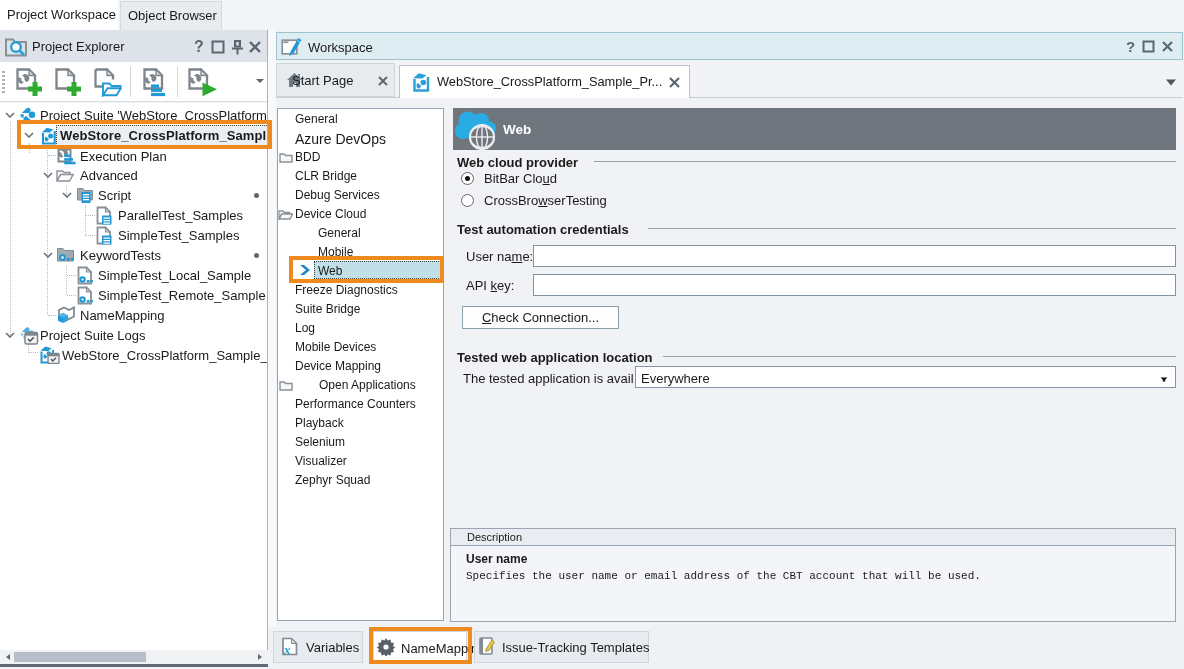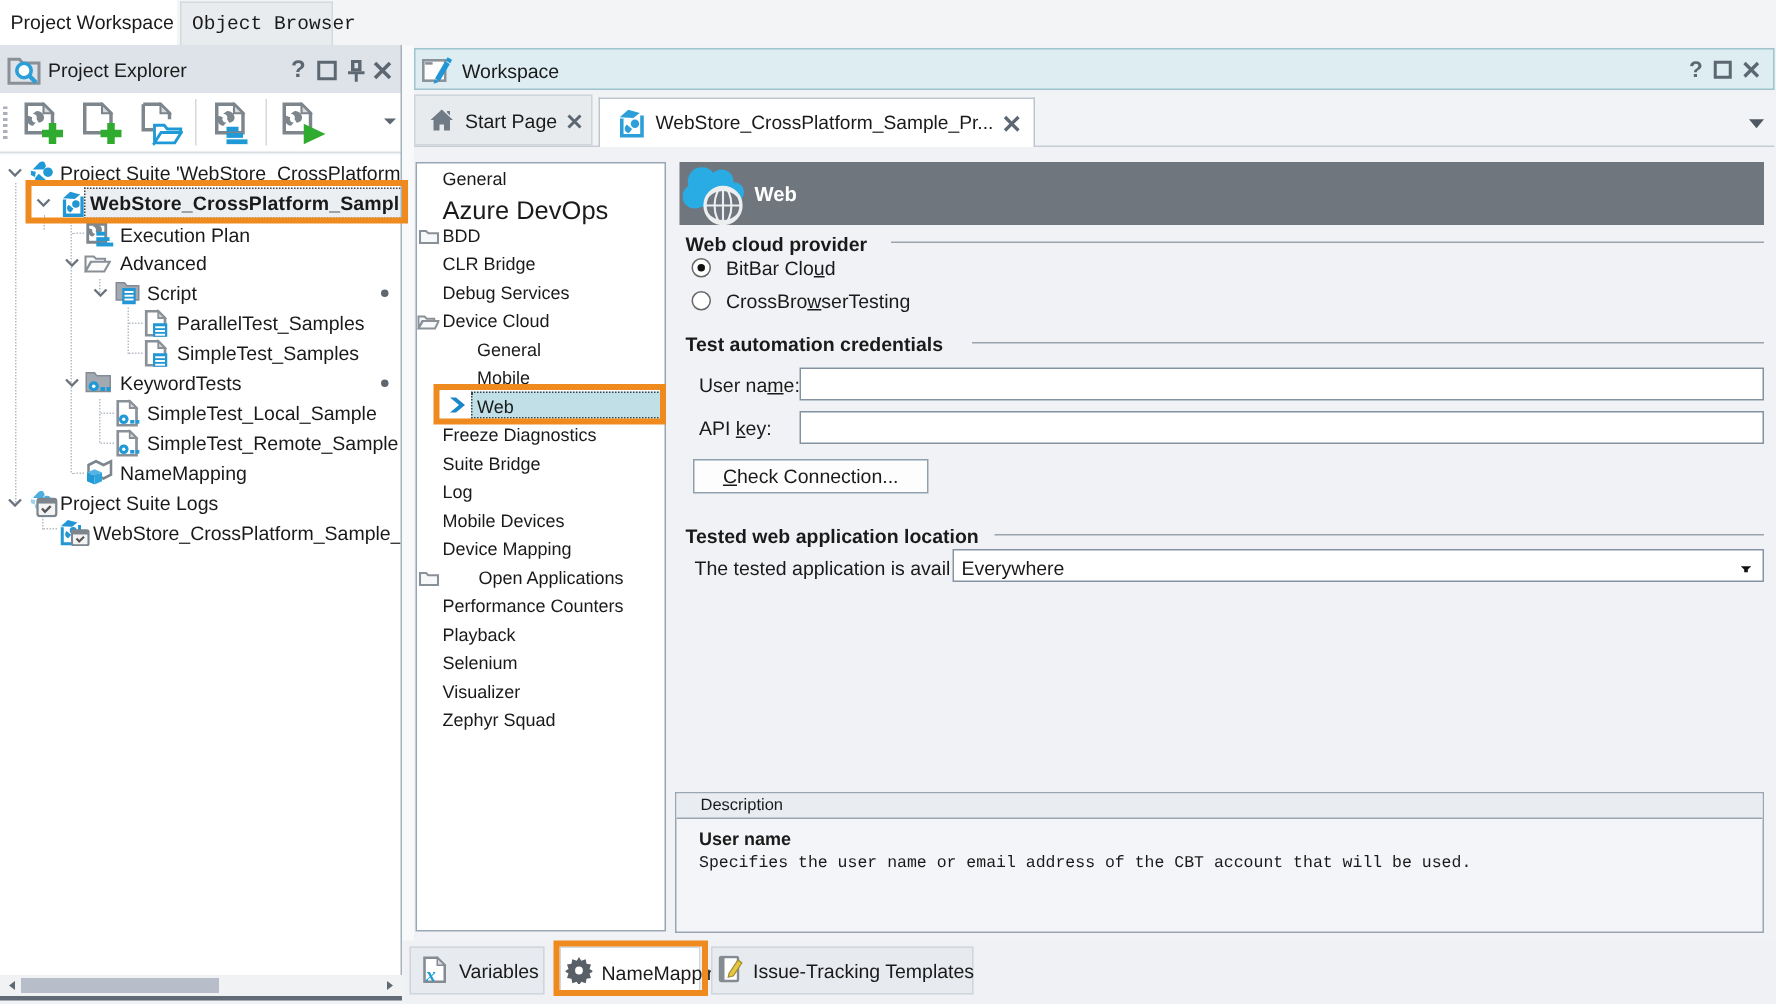--- a/index.html
+++ b/index.html
@@ -10,21 +10,21 @@
 .b { font-weight:bold; }
 svg { display:block; }
 </style>
 </head>
 <body>
 
 <div class="abs" style="left:0;top:0;width:1184px;height:30px;background:#f3f4f6;"></div>
 <div class="abs" style="left:0;top:0;width:118px;height:30px;background:#ffffff;"></div>
 <div class="abs txt13" style="left:7px;top:7px;">Project Workspace</div>
 <div class="abs" style="left:120px;top:1px;width:102px;height:29px;background:#e9ecef;border:1px solid #d4d9dd;border-bottom:none;"></div>
-<div class="abs txt13" style="left:128px;top:8px;font-family:Liberation Mono, monospace;">Object Browser</div>
+<div class="abs txt13" style="left:128px;top:8px;">Object Browser</div>
 
 <div class="abs" style="left:0;top:30px;width:268px;height:32px;background:#dee3e9;"></div>
 
 <div class="abs" style="left:4px;top:36px;">
 <svg width="24" height="22" viewBox="0 0 24 22">
 <path d="M2 3.5 h7 l2 2.5 h11 v13.5 h-20 z" fill="none" stroke="#8a9097" stroke-width="2"></path>
 <circle cx="12" cy="11" r="4.8" fill="#fff" stroke="#2b9fd8" stroke-width="2.4"></circle>
 <line x1="15.5" y1="14.5" x2="20" y2="19" stroke="#2b9fd8" stroke-width="2.8"></line>
 </svg>
 </div>
@@ -320,21 +320,21 @@
 
 <div class="abs" style="left:276px;top:63px;width:907px;height:34px;background:#f1f3f6;"></div>
 <div class="abs" style="left:276px;top:97px;width:907px;height:1px;background:#c6cdd4;"></div>
 
 <div class="abs" style="left:276px;top:63px;width:119px;height:34px;background:#e8ebee;border:1px solid #ced5da;"></div>
 <div class="abs" style="left:286px;top:72px;">
 <svg width="17" height="16" viewBox="0 0 17 16">
       <path d="M8.5 1 L16 8 h-2 v7 h-4 v-4 h-3 v4 h-4 V8 h-2 z M12 2 h2 v3 l-2 -2 z" fill="#717b85"></path>
     </svg>
 </div>
-<div class="abs txt13" style="left:310px;top:73px;">Start Page</div>
+<div class="abs txt13" style="left:292px;top:73px;">Start Page</div>
 <svg class="abs" style="left:377px;top:75px;" width="12" height="12" viewBox="0 0 12 12">
     <path d="M2 2 L10 10 M10 2 L2 10" stroke="#5d6772" stroke-width="2"></path>
   </svg>
 
 <div class="abs" style="left:399px;top:65px;width:291px;height:33px;background:#ffffff;border:1px solid #bcc5cc;border-bottom:none;"></div>
 <div class="abs" style="left:411px;top:71px;">
 <svg width="20" height="21" viewBox="0 0 20 21">
 <path d="M3.5 8 V19.5 H17 V6" fill="#fff" stroke="#2d9fd8" stroke-width="2.4"></path>
 <path d="M2.2 7.2 L7.8 2.2 L15.5 4.3 L11.2 7.6 z" fill="#2d9fd8"></path>
 <circle cx="12.3" cy="11.5" r="2.8" fill="#2d9fd8"></circle>
@@ -345,21 +345,21 @@
 <svg class="abs" style="left:668px;top:76px;" width="13" height="13" viewBox="0 0 13 13">
     <path d="M2 2 L11 11 M11 2 L2 11" stroke="#5d6772" stroke-width="2.2"></path>
   </svg>
 
 <svg class="abs" style="left:1164px;top:78px;" width="14" height="9" viewBox="0 0 14 9">
     <path d="M2 1.5 h10 l-5 6 z" fill="#4e5862"></path>
   </svg>
 
 <div class="abs" style="left:277px;top:108px;width:167px;height:513px;background:#ffffff;border:1px solid #98a5b5;"></div>
 <div class="abs" style="left:295px;top:112px;font-size:12px;">General</div>
-<div class="abs" style="left:295px;top:131px;font-size:17px;">Azure DevOps</div>
+<div class="abs" style="left:295px;top:131px;font-size:14px;">Azure DevOps</div>
 <svg class="abs" style="left:279px;top:152px;" width="14" height="11" viewBox="0 0 14 11">
     <path d="M1 2 h4 l1.5 1.5 H13 V10 H1 z" fill="#f7f8f9" stroke="#8a9097" stroke-width="1.4"></path>
   </svg>
 <div class="abs" style="left:295px;top:150px;font-size:12px;">BDD</div>
 <div class="abs" style="left:295px;top:169px;font-size:12px;">CLR Bridge</div>
 <div class="abs" style="left:295px;top:188px;font-size:12px;">Debug Services</div>
 <svg class="abs" style="left:278px;top:209px;" width="15" height="11" viewBox="0 0 15 11">
     <path d="M1 2 h4 l1.5 1.5 h5 V5 h-8 L1 10 z M1 10 L4 5 h10.5 L12 10 z" fill="#f7f8f9" stroke="#8a9097" stroke-width="1.3"></path>
   </svg>
 <div class="abs" style="left:295px;top:207px;font-size:12px;">Device Cloud</div>

